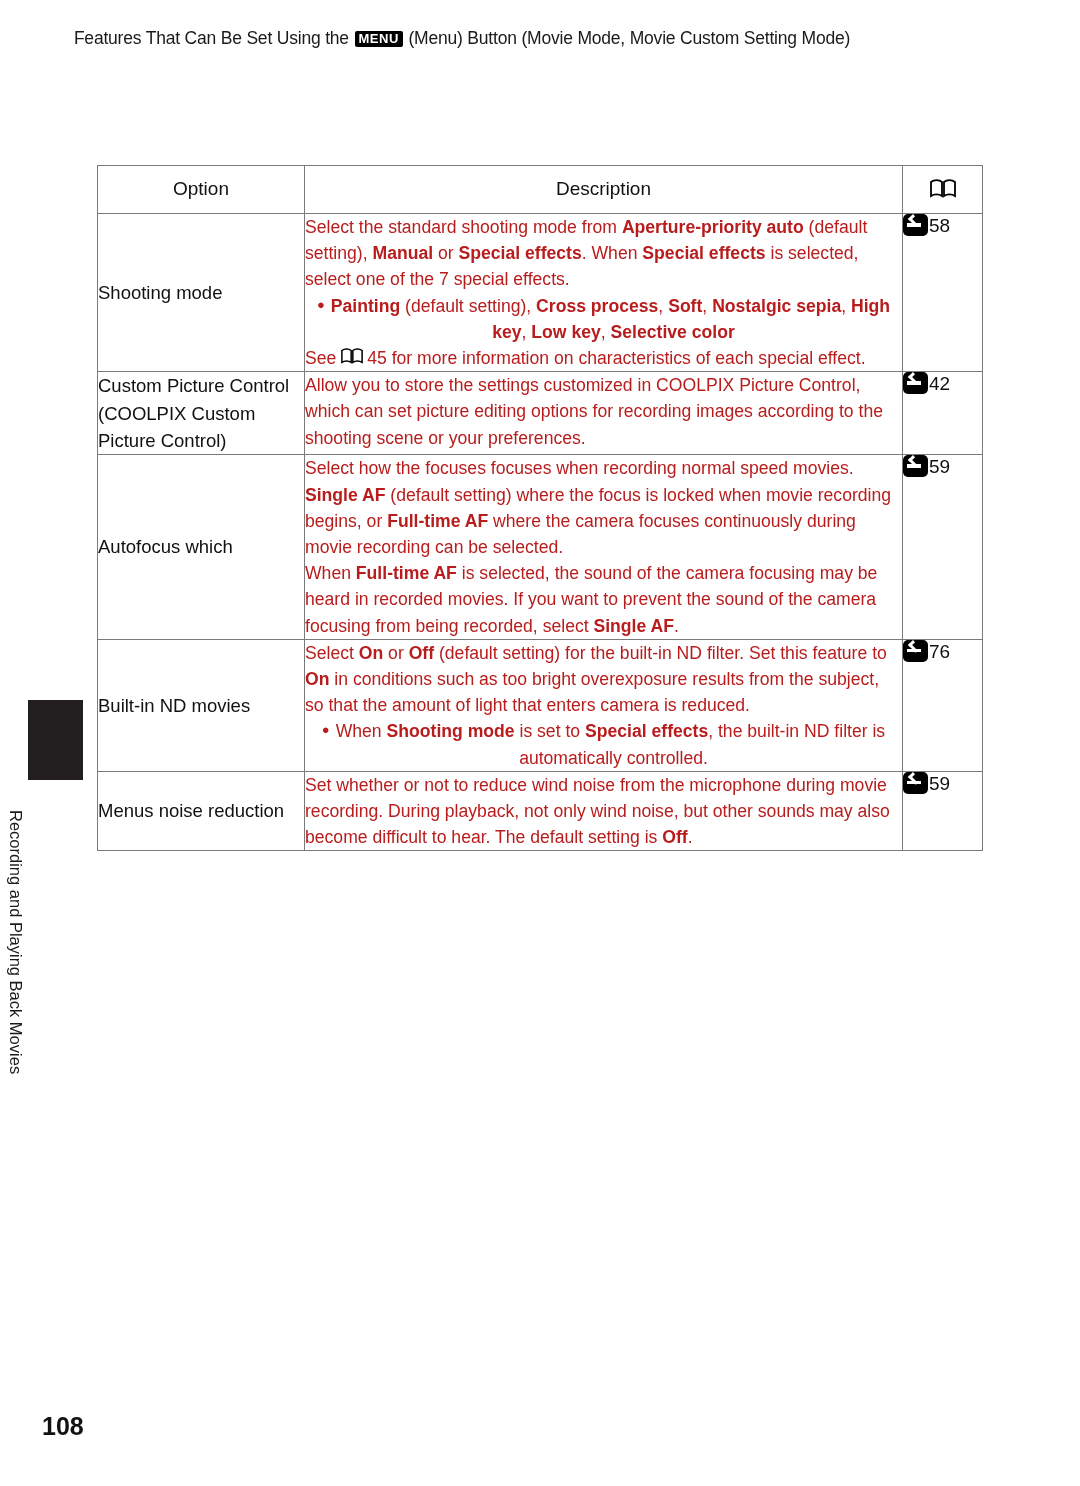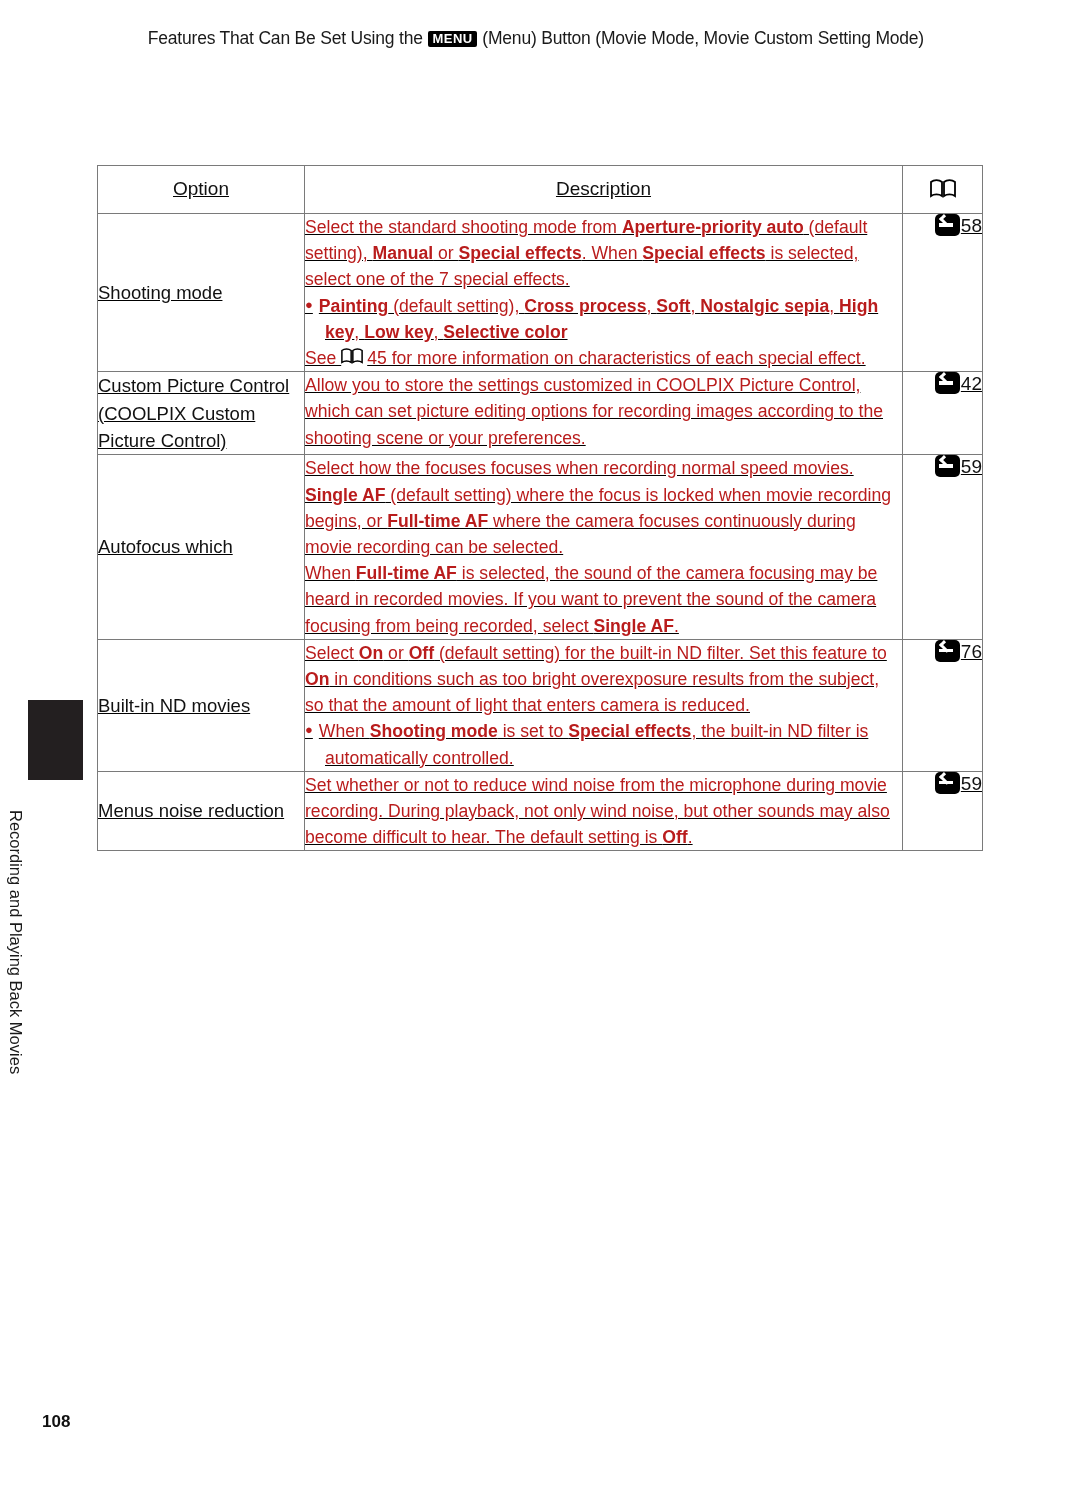--- a/index.html
+++ b/index.html
@@ -19,21 +19,21 @@
     position: relative;
     width: 1080px;
     height: 1486px;
   }
   
   .running-header {
     position: absolute;
     top: 28px;
     left: 0;
     width: 924px;
-    text-align: right;
+    text-align: center;
     font-size: 17.5px;
     letter-spacing: -0.2px;
     color: #1a1a1a;
   }
   .running-header .menu-glyph {
     display: inline-block;
     background: #000;
     color: #fff;
     font-weight: bold;
     font-size: 13px;
@@ -80,21 +80,20 @@
   .table-wrap {
     position: absolute;
     top: 165px;
     left: 97px;
     width: 885px;
   }
   table.menus {
     border-collapse: collapse;
     width: 885px;
     table-layout: fixed;
-    text-decoration: underline;
   }
   table.menus th, table.menus td {
     border: 1.6px solid #7a7a7a;
     vertical-align: top;
     padding: 0;
   }
   table.menus thead th {
     text-align: center;
     font-weight: normal;
     font-size: 19px;
@@ -115,37 +114,38 @@
   td.opt .opt-inner {
     display: block;
   }
   td.desc {
     font-size: 17.6px;
     line-height: 1.49;
     padding: 13px 12px 13px 16px;
     color: #b91c1c;
   }
   td.ref {
-    text-align: right;
+    text-align: left;
     font-size: 19px;
     vertical-align: middle;
     color: #111;
     padding: 6px 0;
     white-space: nowrap;
   }
   
   .vmid { vertical-align: middle !important; }
 
   b, .b { font-weight: bold; }
 
   
   .bullet {
     display: block;
     padding-left: 20px;
     text-indent: -20px;
+    text-align: center;
   }
   .bullet .dot {
     font-size: 13px;
     position: relative;
     top: -3px;
     padding-right: 6px;
   }
 
   
   .eglyph {
@@ -190,21 +190,21 @@
   }
   .bookglyph svg { display: block; }
 
   
   th.ref-head { text-align: center; }
 
   .pagenum {
     position: absolute;
     left: 42px;
     top: 1412px;
-    font-size: 17px;
+    font-size: 25px;
     font-weight: bold;
     color: #111;
   }
 </style>
 </head>
 <body>
 
 <div class="page">
 
   <div class="running-header">

